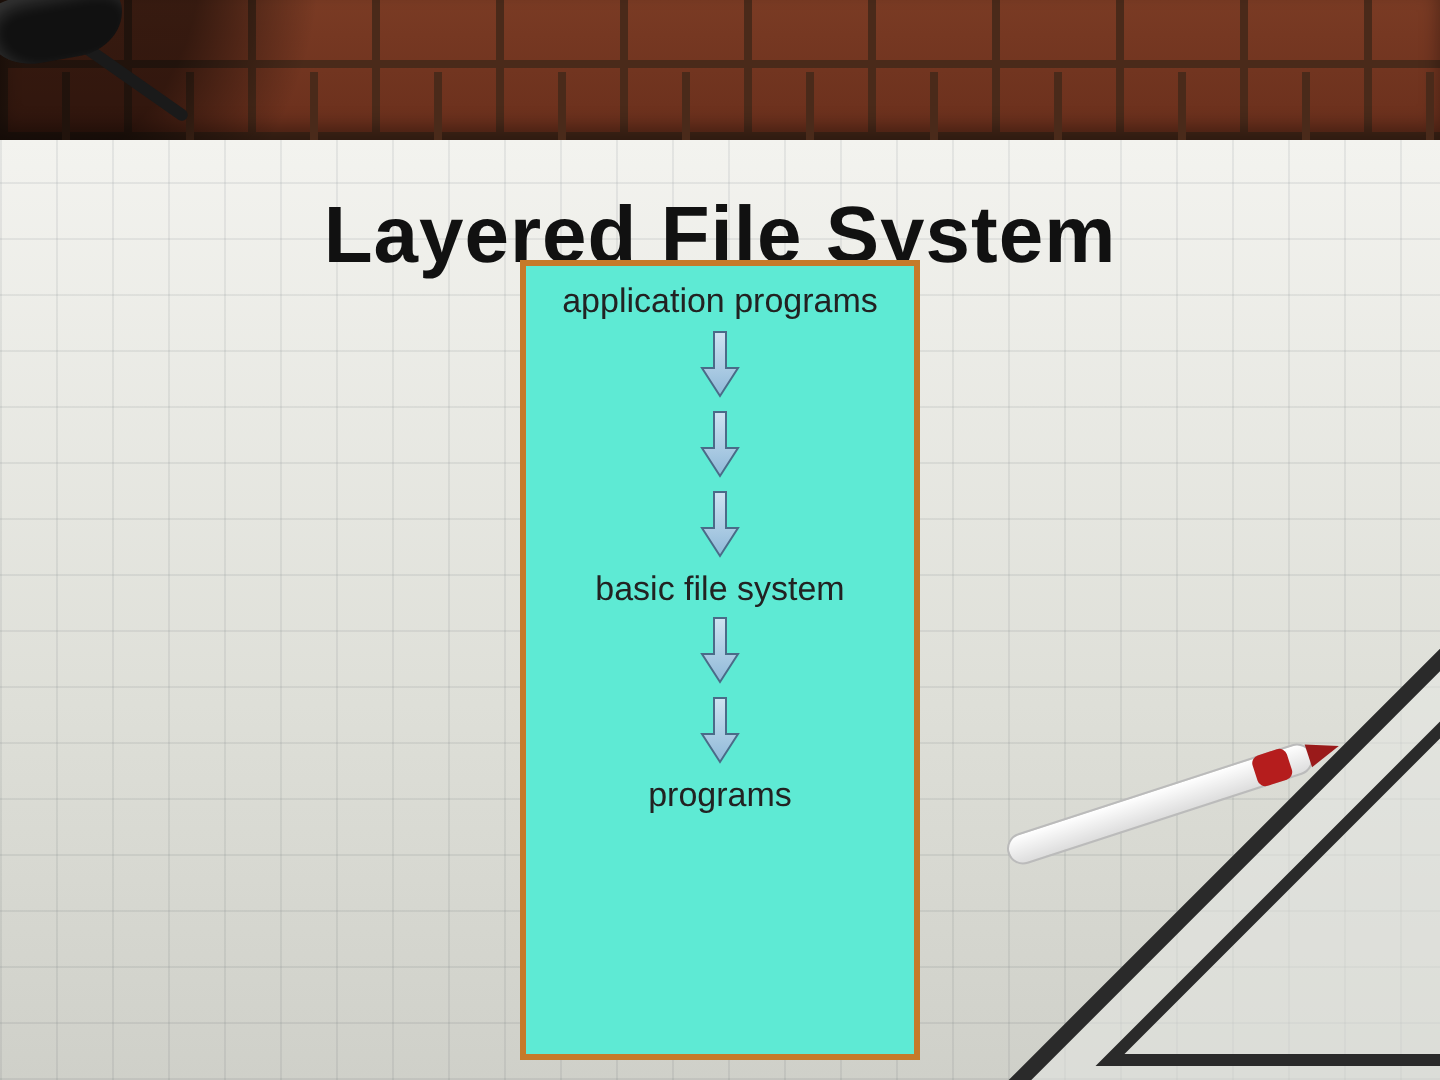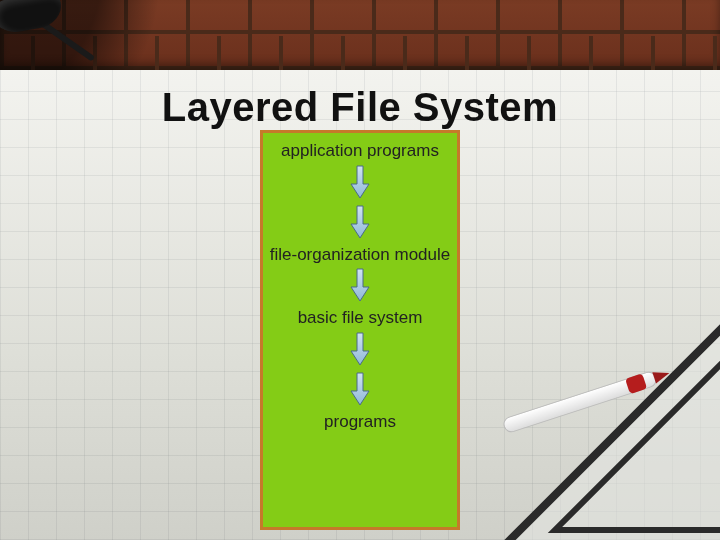--- a/index.html
+++ b/index.html
@@ -69,28 +69,28 @@
   .pen {
     position:absolute; right:60px; bottom:130px; width:160px; height:16px;
     transform: rotate(-18deg); pointer-events:none;
   }
   .pen .body{ position:absolute; inset:0; background:linear-gradient(#fff,#ddd); border-radius:8px; border:1px solid #bbb;}
   .pen .tip{ position:absolute; right:-14px; top:2px; width:0; height:0; border-left:16px solid #9a1a1a; border-top:6px solid transparent; border-bottom:6px solid transparent;}
   .pen .band{ position:absolute; right:12px; top:0; width:18px; height:16px; background:#b51d1d; border-radius:4px;}
 
   
   .title {
-    position:absolute; top:85px; left:0; width:720px; text-align:center;
+    position:absolute; top:96px; left:0; width:720px; text-align:center;
     font-size:40px; font-weight:600; color:#111; letter-spacing:0.5px;
   }
 
   
   .diagram {
     position:absolute; top:130px; left:260px; width:200px; height:400px;
-    background:#84cc16; border:3px solid #c57a2a;
+    background:#5eead4; border:3px solid #c57a2a;
     display:flex; flex-direction:column; align-items:center; justify-content:flex-start;
     padding:6px 4px 4px 4px;
   }
   .layer {
     font-size:17px; color:#222; text-align:center; line-height:1.15;
     padding:2px 0;
   }
   .arrow-wrap { height:40px; display:flex; align-items:center; justify-content:center; }
   .arrow-wrap svg { display:block; }
 
@@ -138,21 +138,20 @@
             </linearGradient>
           </defs>
           <path d="M8 2 h6 v18 h6 l-9 14 l-9 -14 h6 z" fill="url(#g1)" stroke="#4a6b88" stroke-width="1"></path>
         </svg>
     </div>
     <div class="arrow-wrap">
       <svg width="22" height="38">
           <path d="M8 2 h6 v18 h6 l-9 14 l-9 -14 h6 z" fill="url(#g1)" stroke="#4a6b88" stroke-width="1"></path>
         </svg>
     </div>
-    <div class="layer">file-organization module</div>
     <div class="arrow-wrap">
       <svg width="22" height="38">
           <path d="M8 2 h6 v18 h6 l-9 14 l-9 -14 h6 z" fill="url(#g1)" stroke="#4a6b88" stroke-width="1"></path>
         </svg>
     </div>
     <div class="layer">basic file system</div>
     <div class="arrow-wrap">
       <svg width="22" height="38">
           <path d="M8 2 h6 v18 h6 l-9 14 l-9 -14 h6 z" fill="url(#g1)" stroke="#4a6b88" stroke-width="1"></path>
         </svg>

